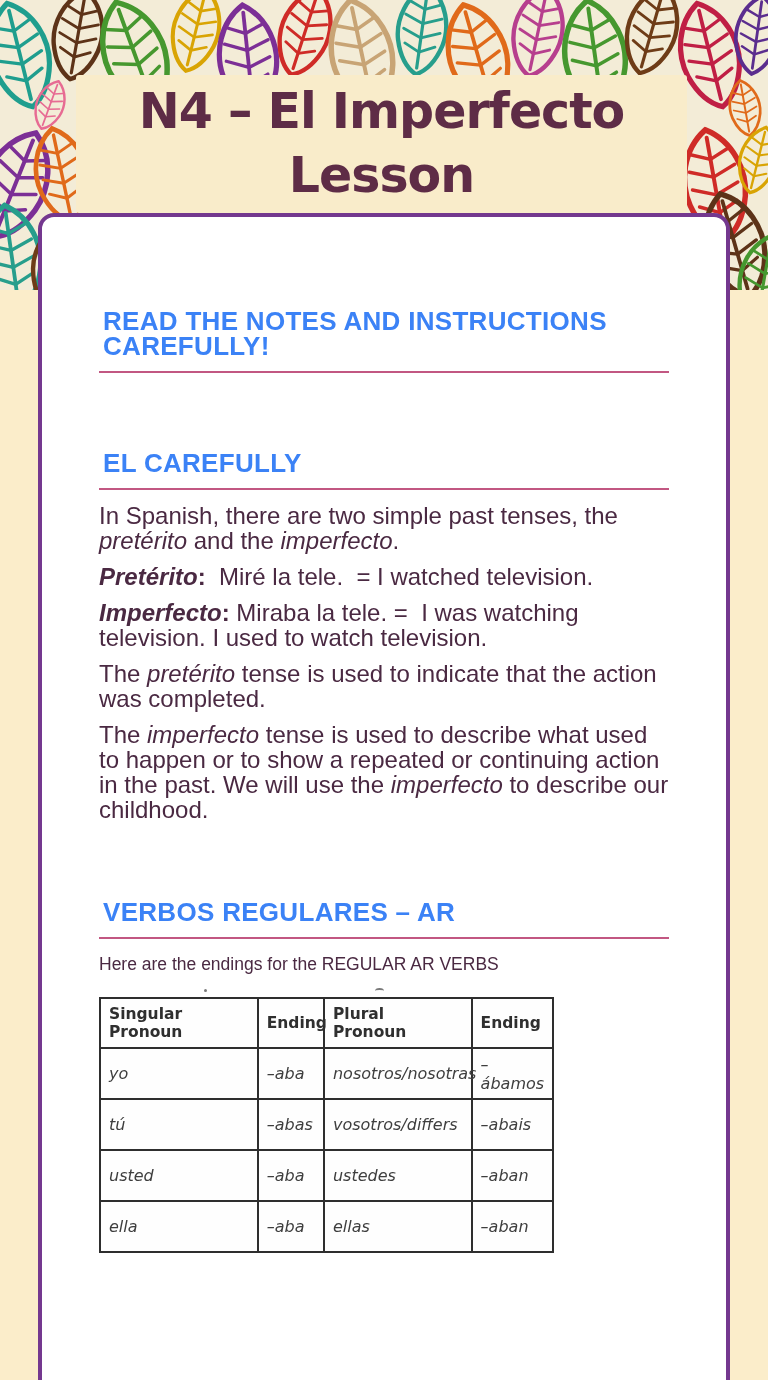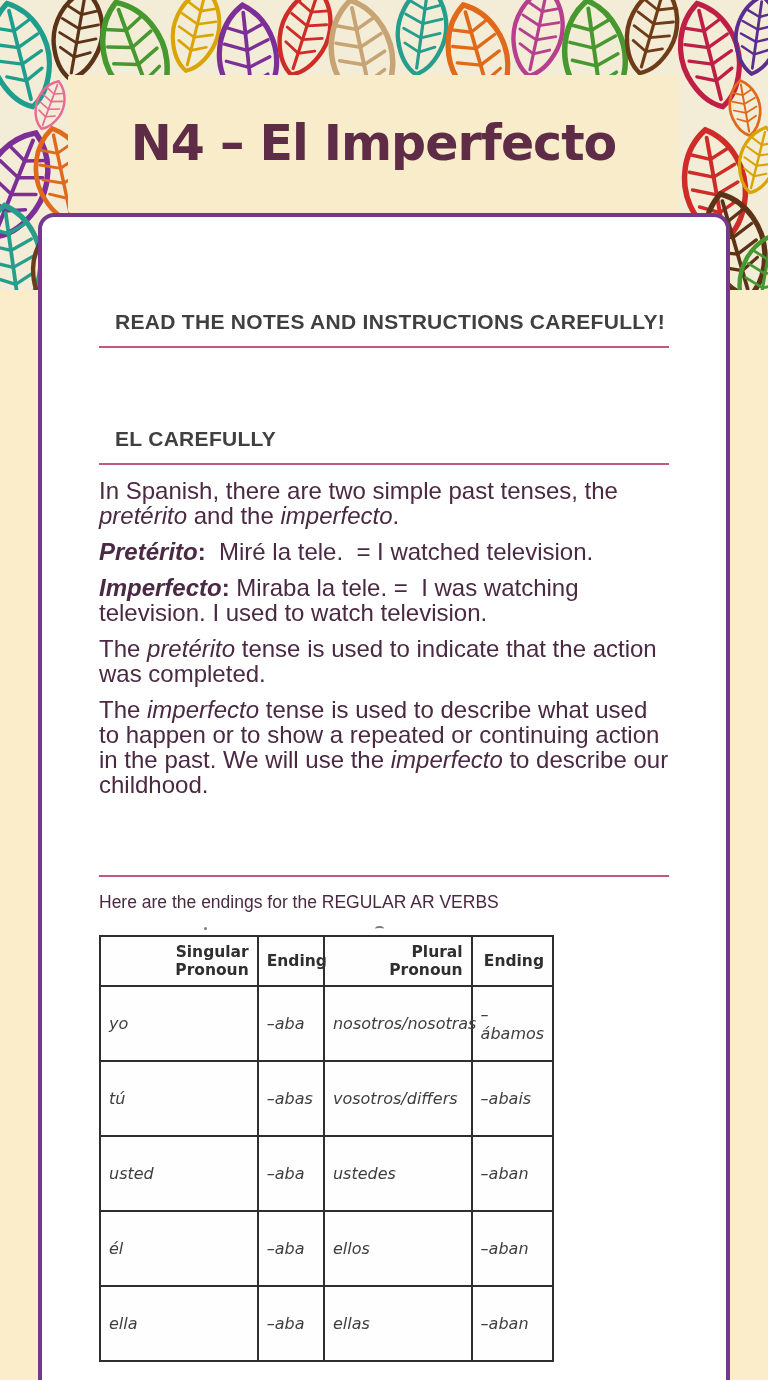--- a/index.html
+++ b/index.html
@@ -9,40 +9,40 @@
     font-family:"Liberation Sans",sans-serif;
   }
   
   .leaf-band{
     position:absolute;top:0;left:0;width:768px;height:290px;
     background:#f3ecd7;overflow:hidden;
   }
   .leaf-band svg{display:block;}
   
   .title-banner{
-    position:absolute;left:68px;top:75px;width:611px;height:138px;
+    position:absolute;left:76px;top:75px;width:611px;height:138px;
     background:#f9ecca;border-radius:3px;box-sizing:border-box;
     display:flex;flex-direction:column;align-items:center;justify-content:center;
     text-align:center;
     font-family:"DejaVu Sans",sans-serif;font-weight:700;
     font-size:49px;line-height:1.3;color:#5e2c46;
     letter-spacing:-1px;
   }
   
   .card{
     position:absolute;left:38px;top:213px;width:692px;height:1250px;
     background:#ffffff;border:4px solid #74388f;border-radius:16px;
     box-sizing:border-box;padding:92px 57px 0 57px;
   }
   .section{margin:0 0 78px 0;}
   .section:last-child{margin-bottom:0;}
   .section-heading{
     font-family:"Liberation Sans",sans-serif;
-    font-weight:700;font-size:21px;line-height:25px;
-    color:#404040;letter-spacing:0.3px;margin:0 0 12px 16px;
+    font-weight:700;font-size:26px;line-height:25px;
+    color:#3b82f6;letter-spacing:0.3px;margin:0 0 12px 4px;
   }
   .heading-rule{
     border:none;border-top:2px solid #c25782;height:0;margin:0 0 13px 0;
   }
   .lesson-para{
     font-size:24px;line-height:25px;color:#4a2942;
     margin:0 0 11px 0;white-space:pre-wrap;
   }
   .seg-i{font-style:italic;}
   .seg-b{font-weight:700;}
@@ -65,24 +65,24 @@
     border-collapse:collapse;table-layout:fixed;width:455px;
     background:#fefefe;border:2px solid #2e2e2e;
   }
   table.endings col.c1{width:157px;}
   table.endings col.c2{width:66px;}
   table.endings col.c3{width:147px;}
   table.endings col.c4{width:81px;}
   table.endings th{
     border:2px solid #2e2e2e;height:48px;padding:0 8px;
     font-family:"DejaVu Sans",sans-serif;font-weight:700;
-    font-size:15.5px;color:#2f2f2f;text-align:right;vertical-align:middle;
+    font-size:15.5px;color:#2f2f2f;text-align:left;vertical-align:middle;
   }
   table.endings td{
-    border:2px solid #2e2e2e;height:49px;padding:12px 8px;
+    border:2px solid #2e2e2e;height:49px;padding:0 8px;
     font-family:"DejaVu Sans",sans-serif;font-style:italic;
     font-size:16px;color:#3e3e3e;text-align:left;vertical-align:middle;
   }
 </style>
 </head>
 <body>
 
 <div class="leaf-band">
   <svg width="768" height="290" viewBox="0 0 768 290">
     <defs>
@@ -116,20 +116,21 @@
     <use href="#leaf" transform="translate(758 160) rotate(14) scale(0.6)" color="#d9a404"></use>
     <use href="#leaf" transform="translate(12 258) rotate(-8) scale(0.95)" color="#279e8c"></use>
     <use href="#leaf" transform="translate(58 262) rotate(15) scale(0.8)" color="#6e3c17"></use>
     <use href="#leaf" transform="translate(735 245) rotate(-16) scale(0.95)" color="#5d3318"></use>
     <use href="#leaf" transform="translate(764 280) rotate(10) scale(0.8)" color="#46982f"></use>
   </svg>
 </div>
 
 <div class="title-banner">
   <span>N4 – El Imperfecto</span>
+  <span>Lesson</span>
 </div>
 
 <div class="card">
 
   <div class="section">
     <h2 class="section-heading">READ THE NOTES AND INSTRUCTIONS CAREFULLY!</h2>
     <hr class="heading-rule">
   </div>
 
   <div class="section">
@@ -138,20 +139,21 @@
     <div id="lesson-paragraphs">
         <p class="lesson-para"><span>In Spanish, there are two simple past tenses, the </span><span class="seg-i">pretérito</span><span> and the </span><span class="seg-i">imperfecto</span><span>.</span></p>
         <p class="lesson-para"><span class="seg-bi">Pretérito</span><span class="seg-b">:</span><span>  Miré la tele.  = I watched television.</span></p>
         <p class="lesson-para"><span class="seg-bi">Imperfecto</span><span class="seg-b">:</span><span> Miraba la tele. =  I was watching television. I used to watch television.</span></p>
         <p class="lesson-para"><span>The </span><span class="seg-i">pretérito</span><span> tense is used to indicate that the action was completed.</span></p>
         <p class="lesson-para"><span>The </span><span class="seg-i">imperfecto</span><span> tense is used to describe what used to happen or to show a repeated or continuing action in the past. We will use the </span><span class="seg-i">imperfecto</span><span> to describe our childhood.</span></p>
       </div>
   </div>
 
   <div class="section">
+    <h2 class="section-heading">VERBOS REGULARES – AR</h2>
     <hr class="heading-rule">
     <p class="table-intro">Here are the endings for the REGULAR AR VERBS</p>
 
     <div class="table-wrap">
       <span class="art-dot"></span>
       <span class="art-tilde"></span>
       <table class="endings" id="endings-table">
         <colgroup>
           <col class="c1">
             <col class="c2">
@@ -179,26 +181,20 @@
               <td>vosotros/differs</td>
               <td>–abais</td>
             </tr>
             <tr>
               <td>usted</td>
               <td>–aba</td>
               <td>ustedes</td>
               <td>–aban</td>
             </tr>
             <tr>
-              <td>él</td>
-              <td>–aba</td>
-              <td>ellos</td>
-              <td>–aban</td>
-            </tr>
-            <tr>
               <td>ella</td>
               <td>–aba</td>
               <td>ellas</td>
               <td>–aban</td>
             </tr>
           </tbody>
       </table>
     </div>
   </div>
 

